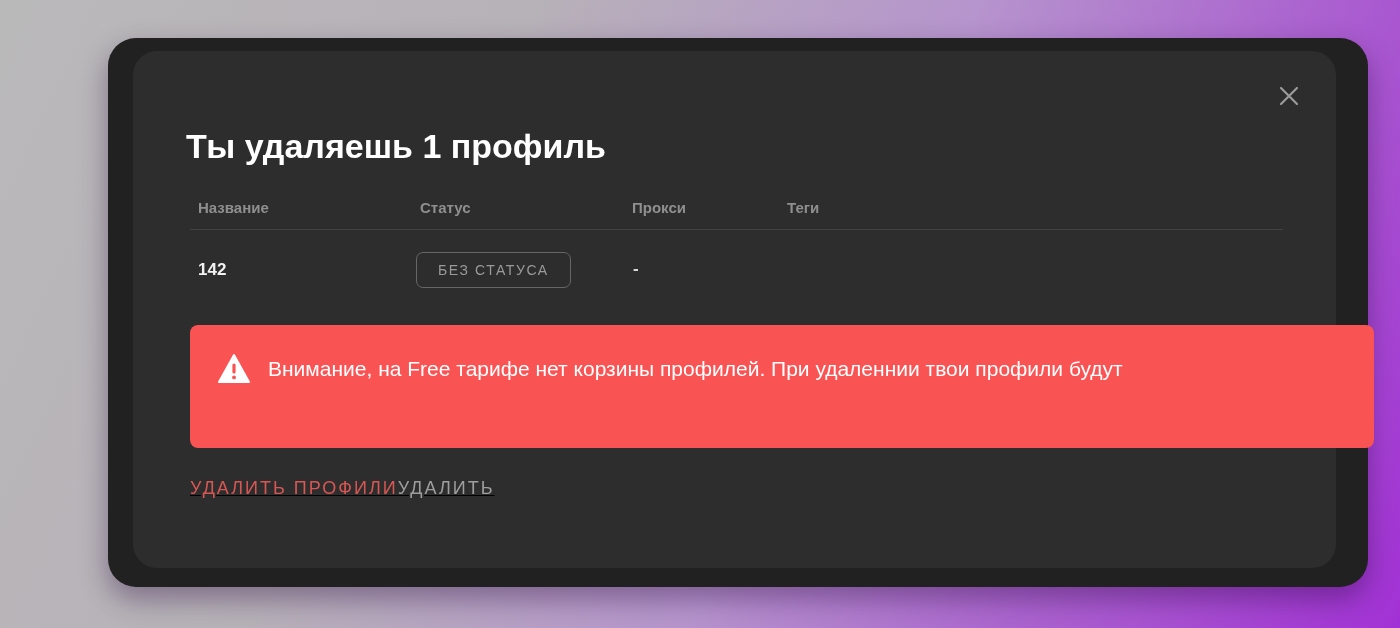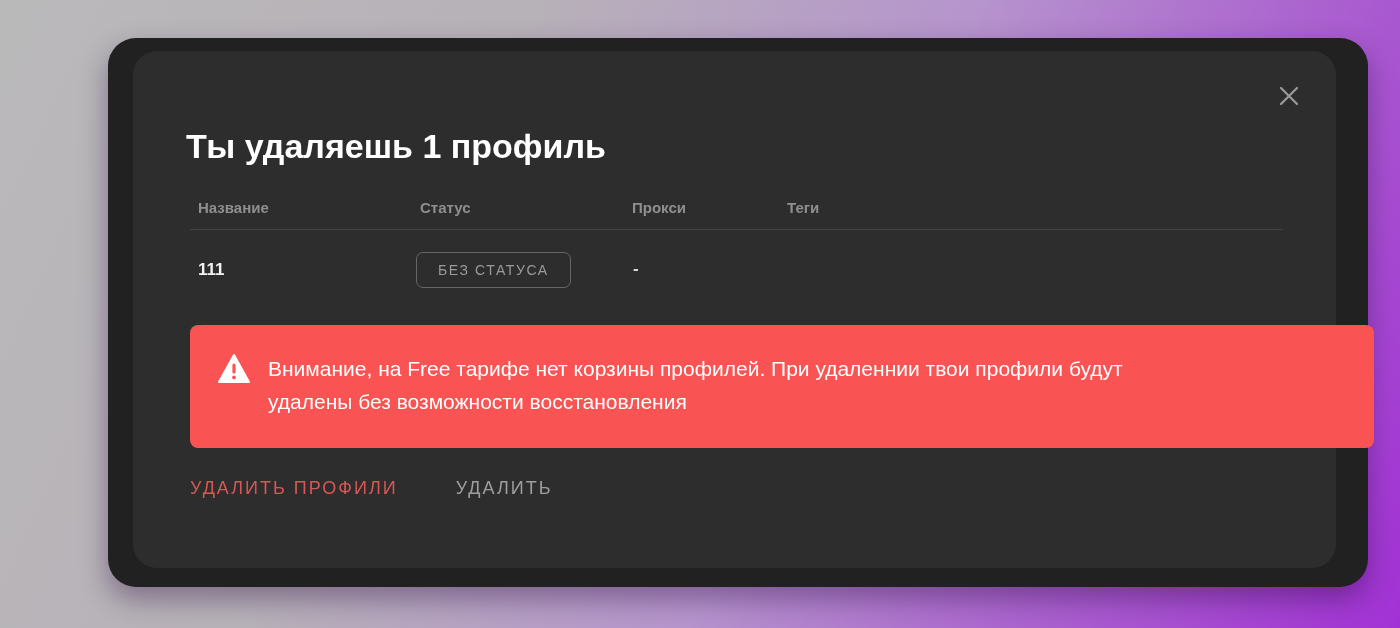--- a/index.html
+++ b/index.html
@@ -100,21 +100,21 @@
     position: absolute;
     left: 78px; top: 27px;
     color: #ffffff;
     font-size: 21px; font-weight: 500;
     line-height: 33px;
   }
   .warning-line { white-space: nowrap; }
   .actions {
     position: absolute;
     left: 190px; top: 478px;
-    display: flex; align-items: flex-end; gap: 58px;
+    display: flex; align-items: flex-end;  text-decoration: underline;
   }
   .action-btn {
     background: transparent; border: none; padding: 0;
     font-family: "Liberation Sans", sans-serif;
     font-size: 18px; font-weight: 500;
     letter-spacing: 2px;
     cursor: pointer;
     white-space: nowrap;
   }
   .delete-btn { color: #d75754; }
@@ -140,37 +140,36 @@
   <h1 class="modal-title">Ты удаляешь 1 профиль</h1>
 
   <div class="th th-name">Название</div>
   <div class="th th-status">Статус</div>
   <div class="th th-proxy">Прокси</div>
   <div class="th th-tags">Теги</div>
 
   <div class="header-separator"></div>
 
   <div>
-    <div class="cell-name">111</div>
+    <div class="cell-name">142</div>
     <div class="status-badge">БЕЗ СТАТУСА</div>
     <div class="cell-proxy">-</div>
     <div class="cell-tags"></div>
   </div>
 
   <div class="warning-banner">
     <span class="warning-icon" style="display:flex;">
       <svg width="32" height="30" viewBox="0 0 32 30">
         <path d="M16 1 L31 28 H1 Z" fill="#ffffff" stroke="#ffffff" stroke-width="2" stroke-linejoin="round"></path>
         <rect x="14.4" y="9.5" width="3.2" height="10" rx="1.6" fill="#fa5353"></rect>
         <circle cx="16" cy="23.4" r="1.9" fill="#fa5353"></circle>
       </svg>
     </span>
     <div class="warning-text">
       <div class="warning-line">Внимание, на Free тарифе нет корзины профилей. При удаленнии твои профили будут</div>
-      <div class="warning-line">удалены без возможности восстановления</div>
     </div>
   </div>
 
   <div class="actions">
     <button class="action-btn delete-btn">УДАЛИТЬ ПРОФИЛИ</button>
     <button class="action-btn cancel-btn">УДАЛИТЬ</button>
   </div>
 
 </div>
 

